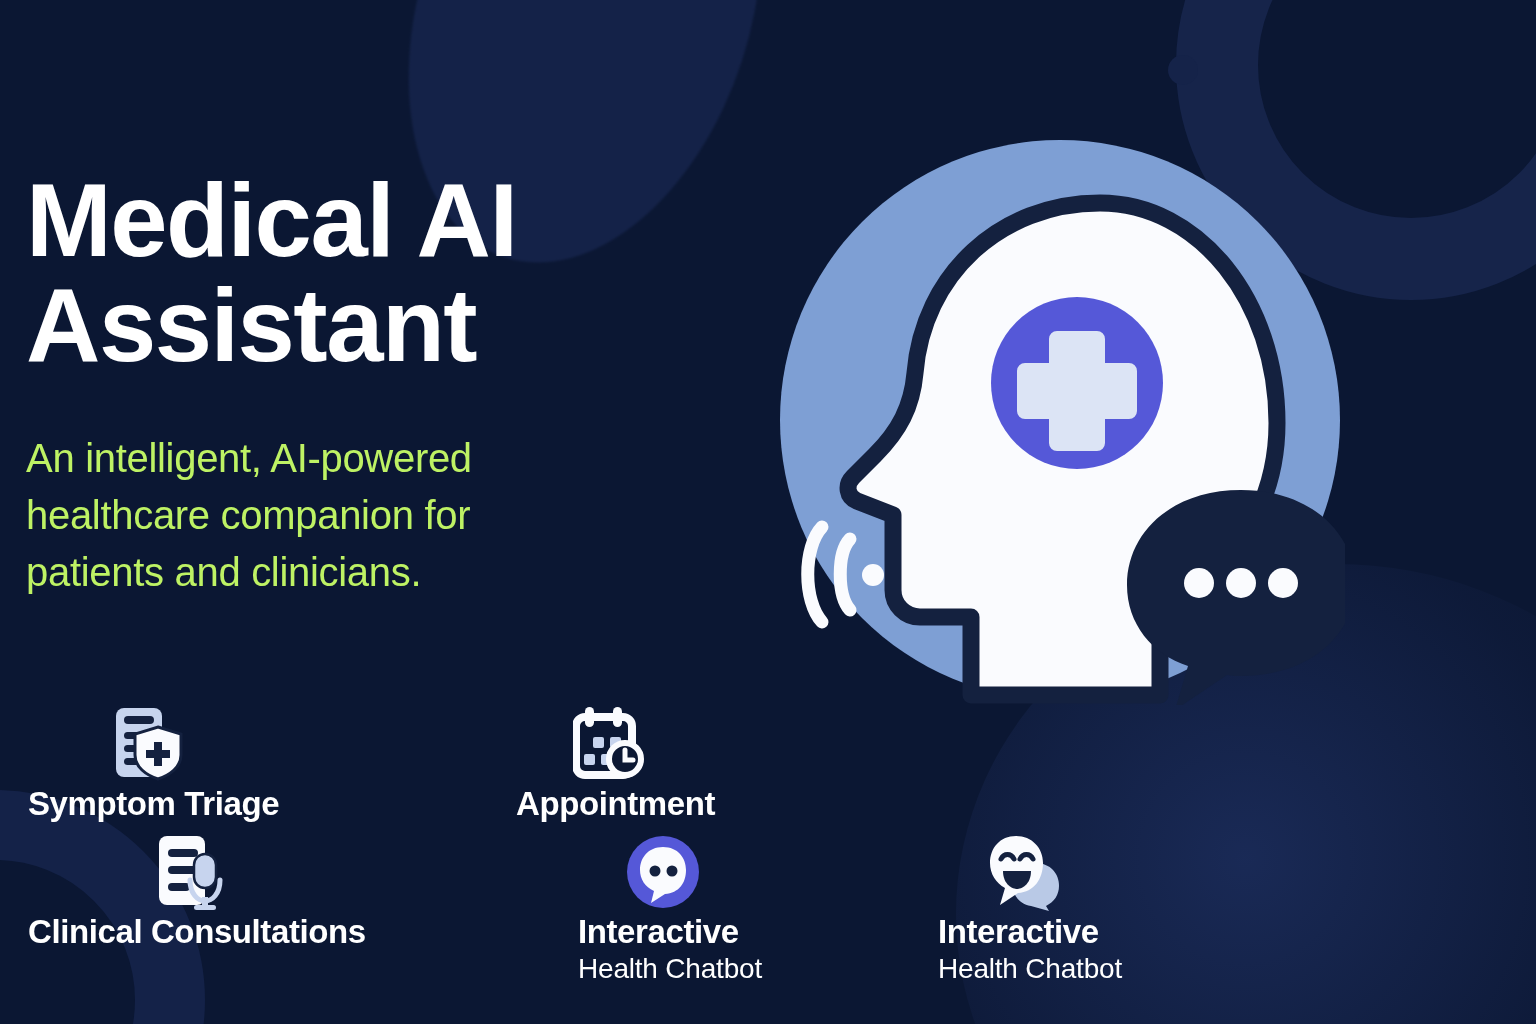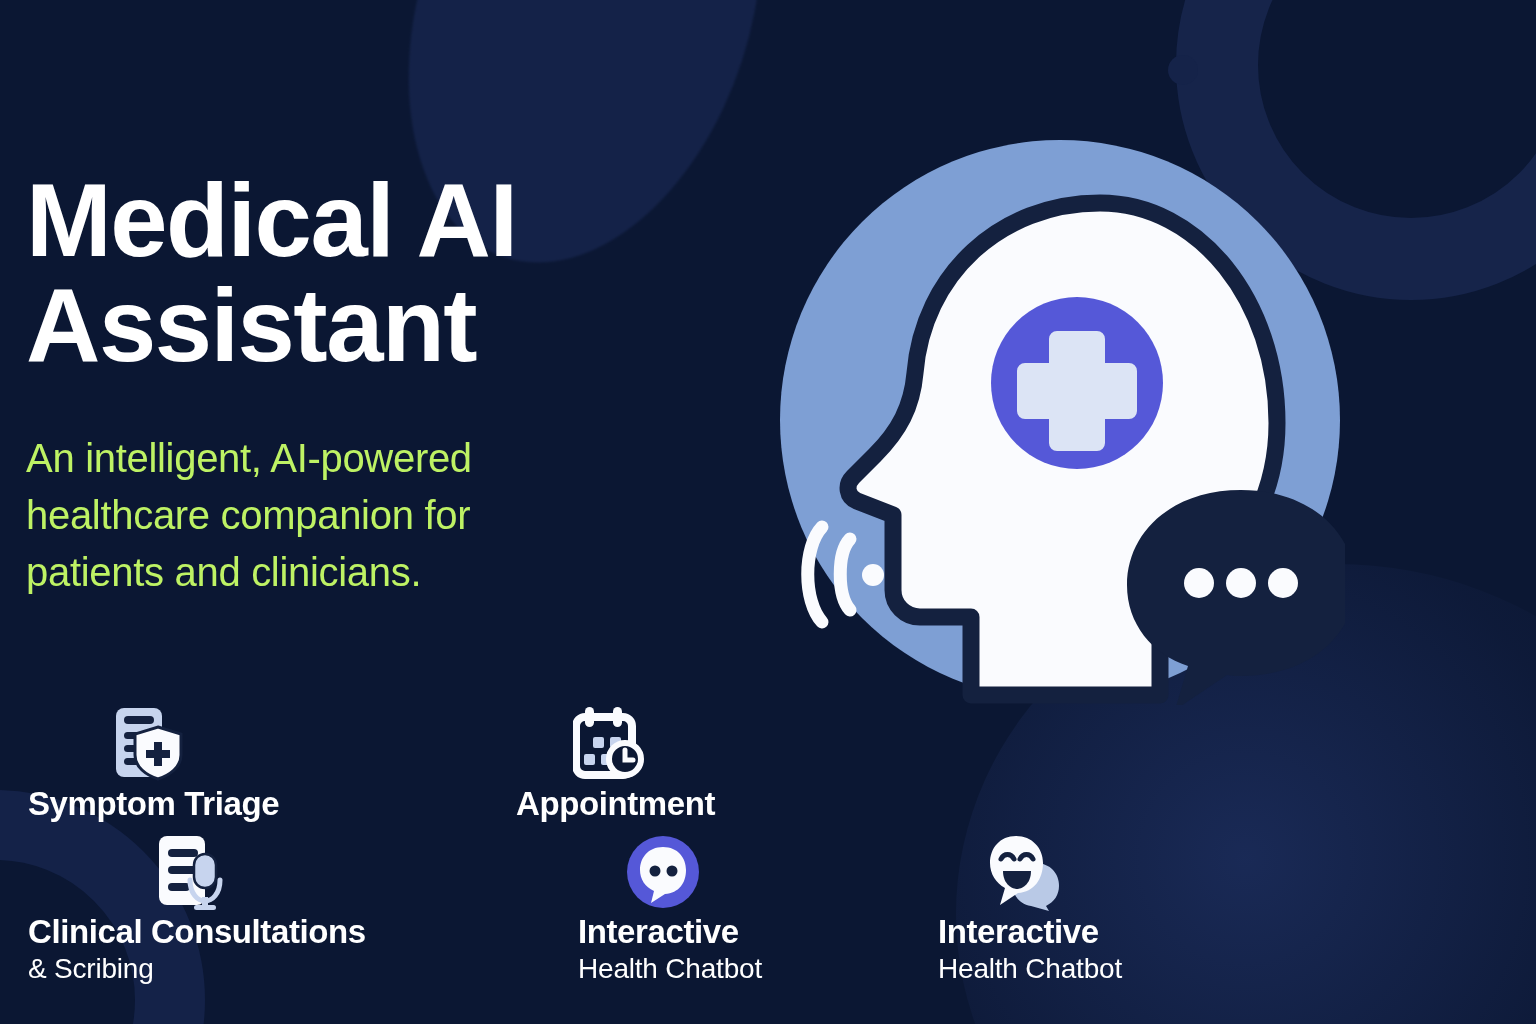--- a/index.html
+++ b/index.html
@@ -232,21 +232,20 @@
           <rect x="14" y="33" width="30" height="8" rx="4" fill="#14213f"></rect>
           <rect x="14" y="50" width="22" height="8" rx="4" fill="#14213f"></rect>
           <rect x="40" y="21" width="22" height="34" rx="11" fill="#c7d4ee" stroke="#14213f" stroke-width="2.5"></rect>
           <path d="M 36 47 C 36 61 44 68 51 68 C 58 68 66 61 66 47" fill="none" stroke="#c7d4ee" stroke-width="5" stroke-linecap="round"></path>
           <rect x="48" y="64" width="6" height="10" fill="#c7d4ee"></rect>
           <rect x="40" y="72" width="22" height="5" rx="2.5" fill="#c7d4ee"></rect>
         </svg>
       </div>
       <div class="feat-txt">
         <div class="feat-line1">Clinical Consultations</div>
-        <div class="feat-line2">&amp; Scribing</div>
       </div>
     </div>
 
     <div class="feat-row" id="feat-3">
       <div class="feat-ico">
         <svg viewBox="0 0 72 78" width="72" height="78">
           <circle cx="36" cy="39" r="36" fill="#5558d8"></circle>
           <path d="M 36 14 C 21 14 13 25 13 37 C 13 46 18 54 27 58 L 24 70 L 38 61 C 52 60 59 50 59 37 C 59 25 51 14 36 14 Z" fill="#fafbfe"></path>
           <circle cx="28" cy="38" r="5.5" fill="#14213f"></circle>
           <circle cx="45" cy="38" r="5.5" fill="#14213f"></circle>

